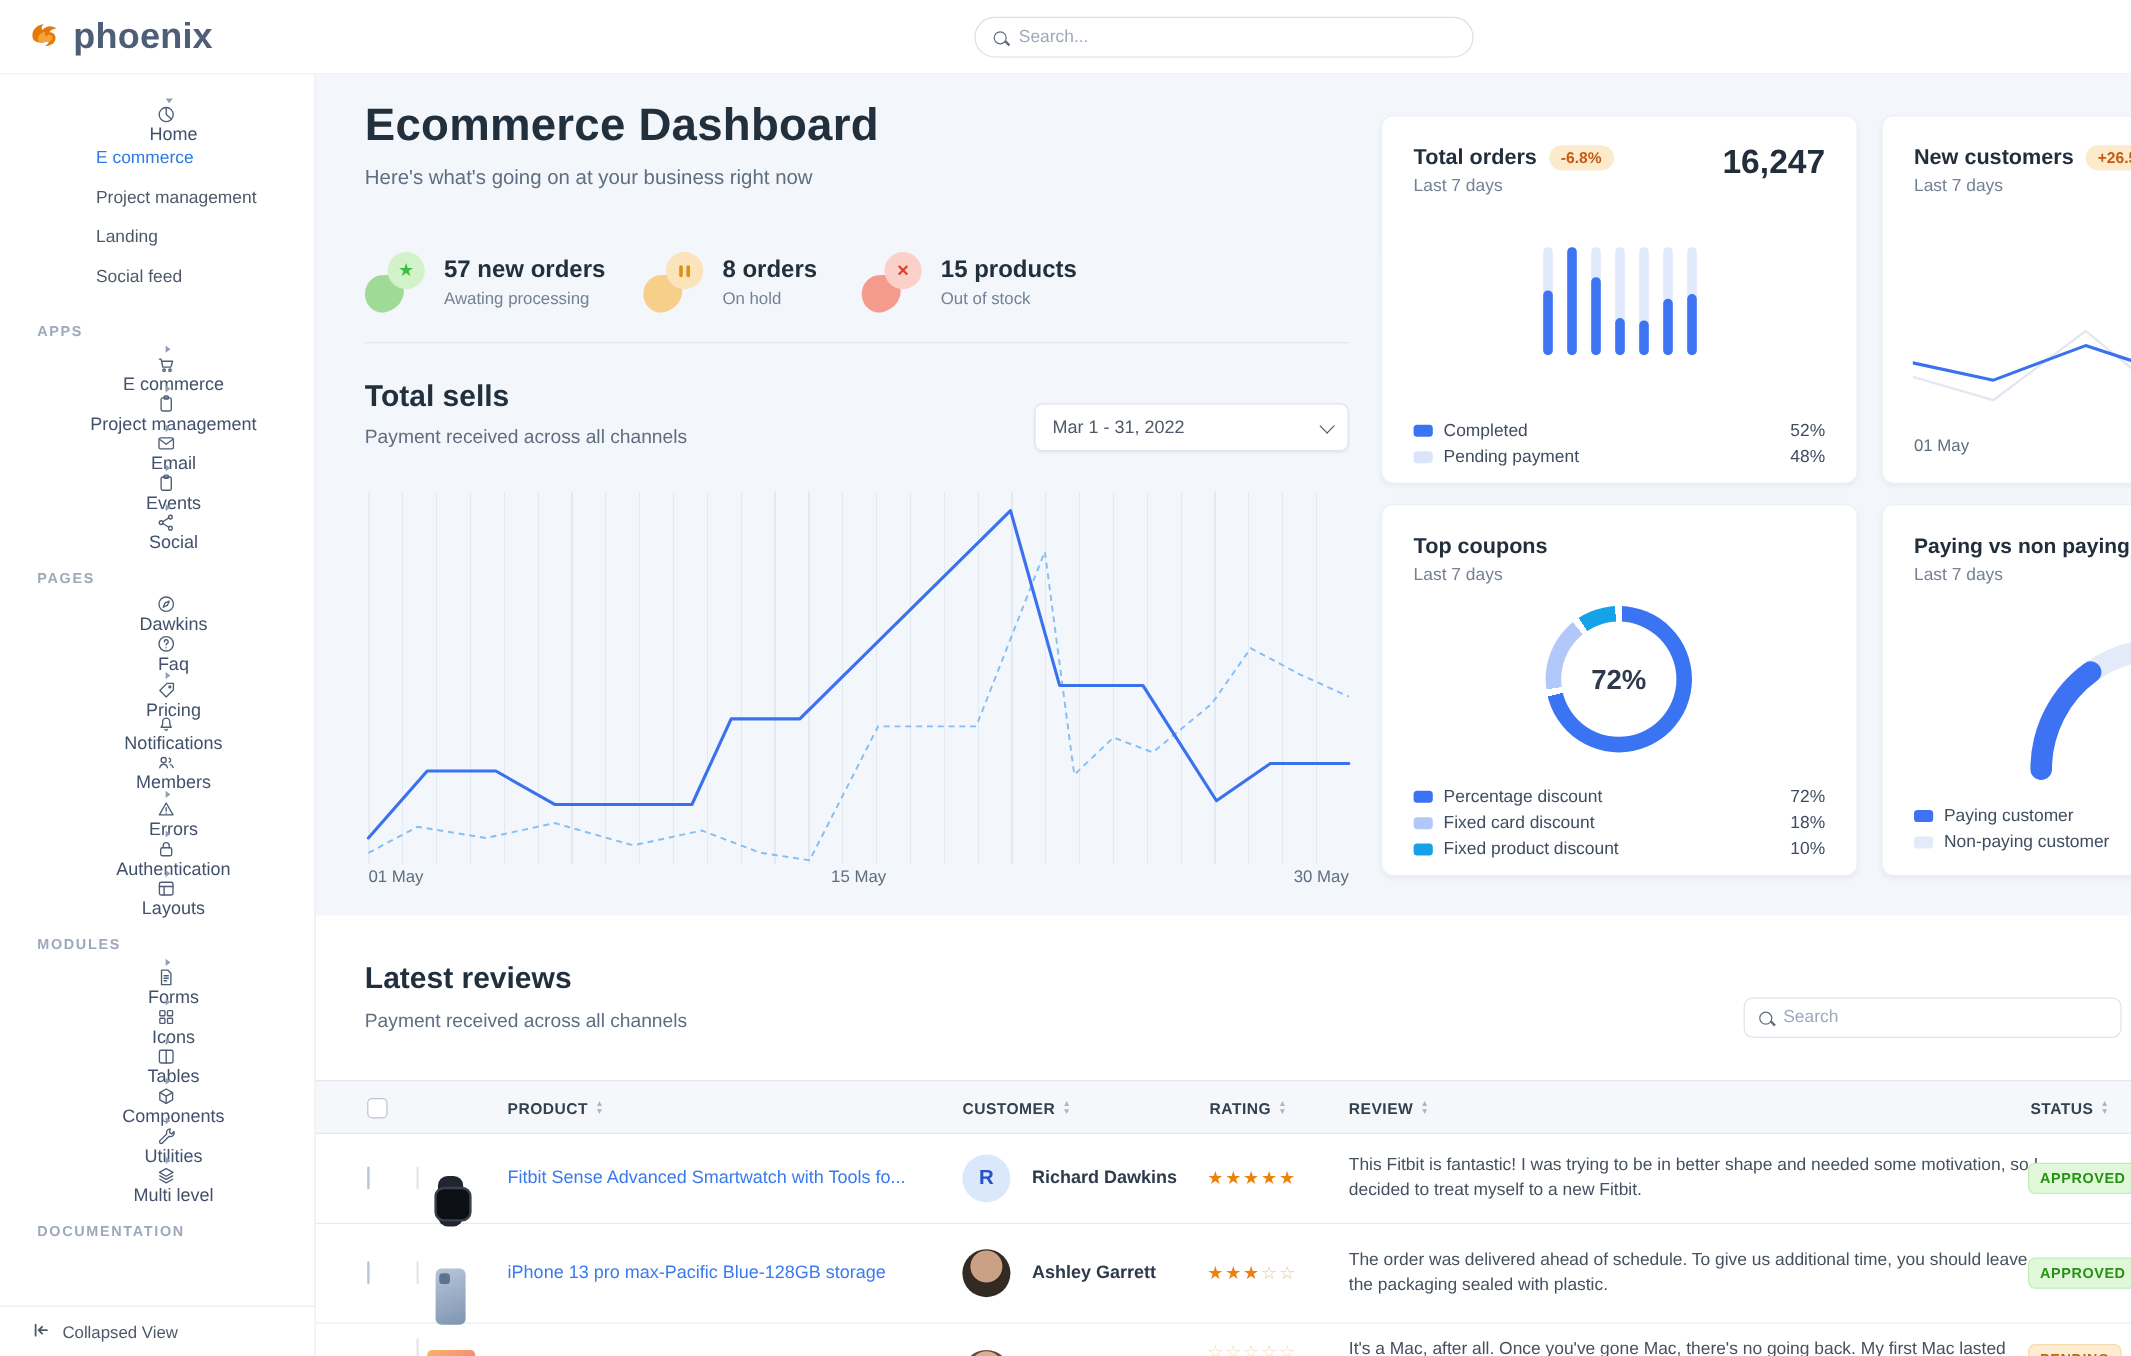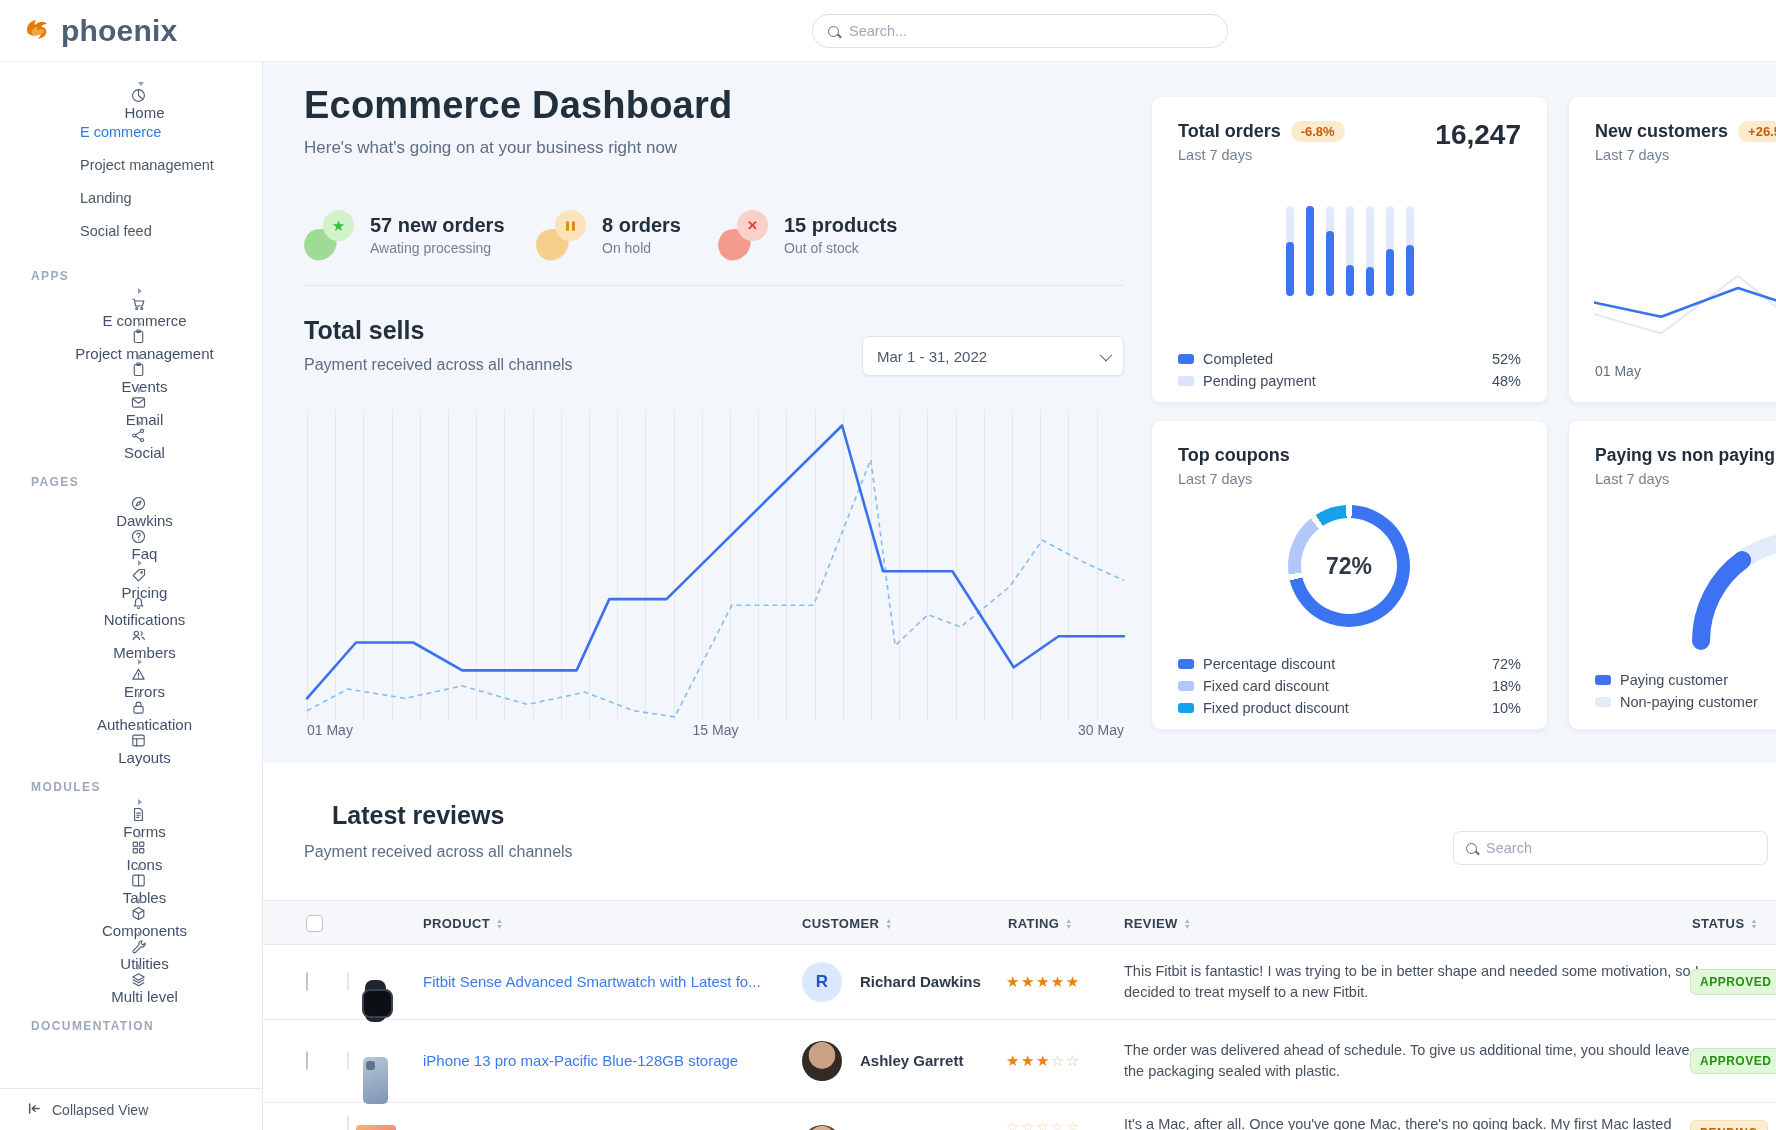--- a/index.html
+++ b/index.html
@@ -89,21 +89,21 @@
   .nc-chart { position:absolute; left:25px; top:168px; }
   .nc-xlab { position:absolute; left:26px; top:266px; font-size:14px; color:#5e6e82; }
 
   .donut { position:absolute; left:136px; top:84px; width:122px; height:122px; border-radius:50%; }
   .donut::after { content:''; position:absolute; left:13px; top:13px; width:96px; height:96px; background:#fff; border-radius:50%; }
   .donut-label { position:absolute; left:136px; top:84px; width:122px; height:122px; display:flex; align-items:center; justify-content:center; font-size:23px; font-weight:600; color:#2e3a4b; z-index:2; }
 
   .gauge-svg { position:absolute; left:0; top:0; }
 
   
-  .rv-title { position:absolute; left:41px; top:38px; font-size:25px; font-weight:700; color:#222f3d;margin-left:28px; }
+  .rv-title { position:absolute; left:41px; top:38px; font-size:25px; font-weight:700; color:#222f3d; }
   .rv-sub { position:absolute; left:41px; top:80px; font-size:16px; color:#5e6e82; }
   .rv-search { position:absolute; left:1190px; top:68px; width:315px; height:34px; border:1px solid #dde4ed; border-radius:8px; background:#fff; display:flex; align-items:center; padding:0 12px; gap:9px; }
   .rv-search input { border:none; outline:none; flex:1; font-size:14.5px; color:#4d5969; background:transparent; font-family:inherit; }
   .rv-search input::placeholder { color:#9da9bb; }
 
   .thead { position:absolute; left:0; right:0; top:137px; height:45px; background:#f5f7fa; border-top:1px solid #e3e6ed; border-bottom:1px solid #e3e6ed; }
   .th { position:absolute; top:0; height:45px; display:flex; align-items:center; font-size:13px; font-weight:700; letter-spacing:.4px; color:#334050; cursor:pointer; }
   .sort { display:inline-flex; flex-direction:column; margin-left:6px; color:#aab6c5; font-size:7px; line-height:5.5px; }
   .sort::before { content:'▲'; } .sort::after { content:'▼'; }
 
@@ -197,37 +197,37 @@
           </svg>
         </span>
         <span>Project management</span>
       </a>
       <a class="nav-item">
         <span class="caret">
           <span class="caret-r"></span>
         </span>
         <span class="nicon">
           <svg viewBox="0 0 24 24">
+            <rect x="3.5" y="5.5" width="17" height="13" rx="2"></rect>
+            <path d="M4.5 7.5l7.5 5.5 7.5-5.5"></path>
+          </svg>
+        </span>
+        <span>Email</span>
+      </a>
+      <a class="nav-item">
+        <span class="caret">
+          <span class="caret-r"></span>
+        </span>
+        <span class="nicon">
+          <svg viewBox="0 0 24 24">
             <rect x="6" y="5" width="12" height="15.5" rx="2"></rect>
             <rect x="9.5" y="2.8" width="5" height="3.6" rx="1"></rect>
           </svg>
         </span>
         <span>Events</span>
-      </a>
-      <a class="nav-item">
-        <span class="caret">
-          <span class="caret-r"></span>
-        </span>
-        <span class="nicon">
-          <svg viewBox="0 0 24 24">
-            <rect x="3.5" y="5.5" width="17" height="13" rx="2"></rect>
-            <path d="M4.5 7.5l7.5 5.5 7.5-5.5"></path>
-          </svg>
-        </span>
-        <span>Email</span>
       </a>
       <a class="nav-item">
         <span class="caret">
           <span class="caret-r"></span>
         </span>
         <span class="nicon">
           <svg viewBox="0 0 24 24">
             <circle cx="6" cy="12" r="2.2"></circle>
             <circle cx="17" cy="5.5" r="2.2"></circle>
             <circle cx="17" cy="18.5" r="2.2"></circle>
@@ -610,21 +610,21 @@
         </span>
       <span class="th" style="left:1429px">
           <span>STATUS</span>
           <span class="sort"></span>
         </span>
     </div>
 
     <div class="trow row1">
       <span class="cell c-check"><span class="checkbox"></span></span>
       <span class="cell c-thumb"><span class="thumb art-watch"></span></span>
-      <span class="cell c-prod"><a class="prod-link">Fitbit Sense Advanced Smartwatch with Latest fo...</a></span>
+      <span class="cell c-prod"><a class="prod-link">Fitbit Sense Advanced Smartwatch with Tools fo...</a></span>
       <span class="cell c-avatar">
           <span class="avatar av-initial">R</span>
         </span>
       <span class="cell c-name"><span class="name">Richard Dawkins</span></span>
       <span class="cell c-stars"><span class="stars"><span class="sf">★</span><span class="sf">★</span><span class="sf">★</span><span class="sf">★</span><span class="sf">★</span></span></span>
       <span class="cell c-review"><span class="review-text">This Fitbit is fantastic! I was trying to be in better shape and needed some motivation, so I decided to treat myself to a new Fitbit.</span></span>
       <span class="cell c-badge"><span class="badge badge-ok">
             <span>APPROVED</span>
           </span></span>
     </div>

